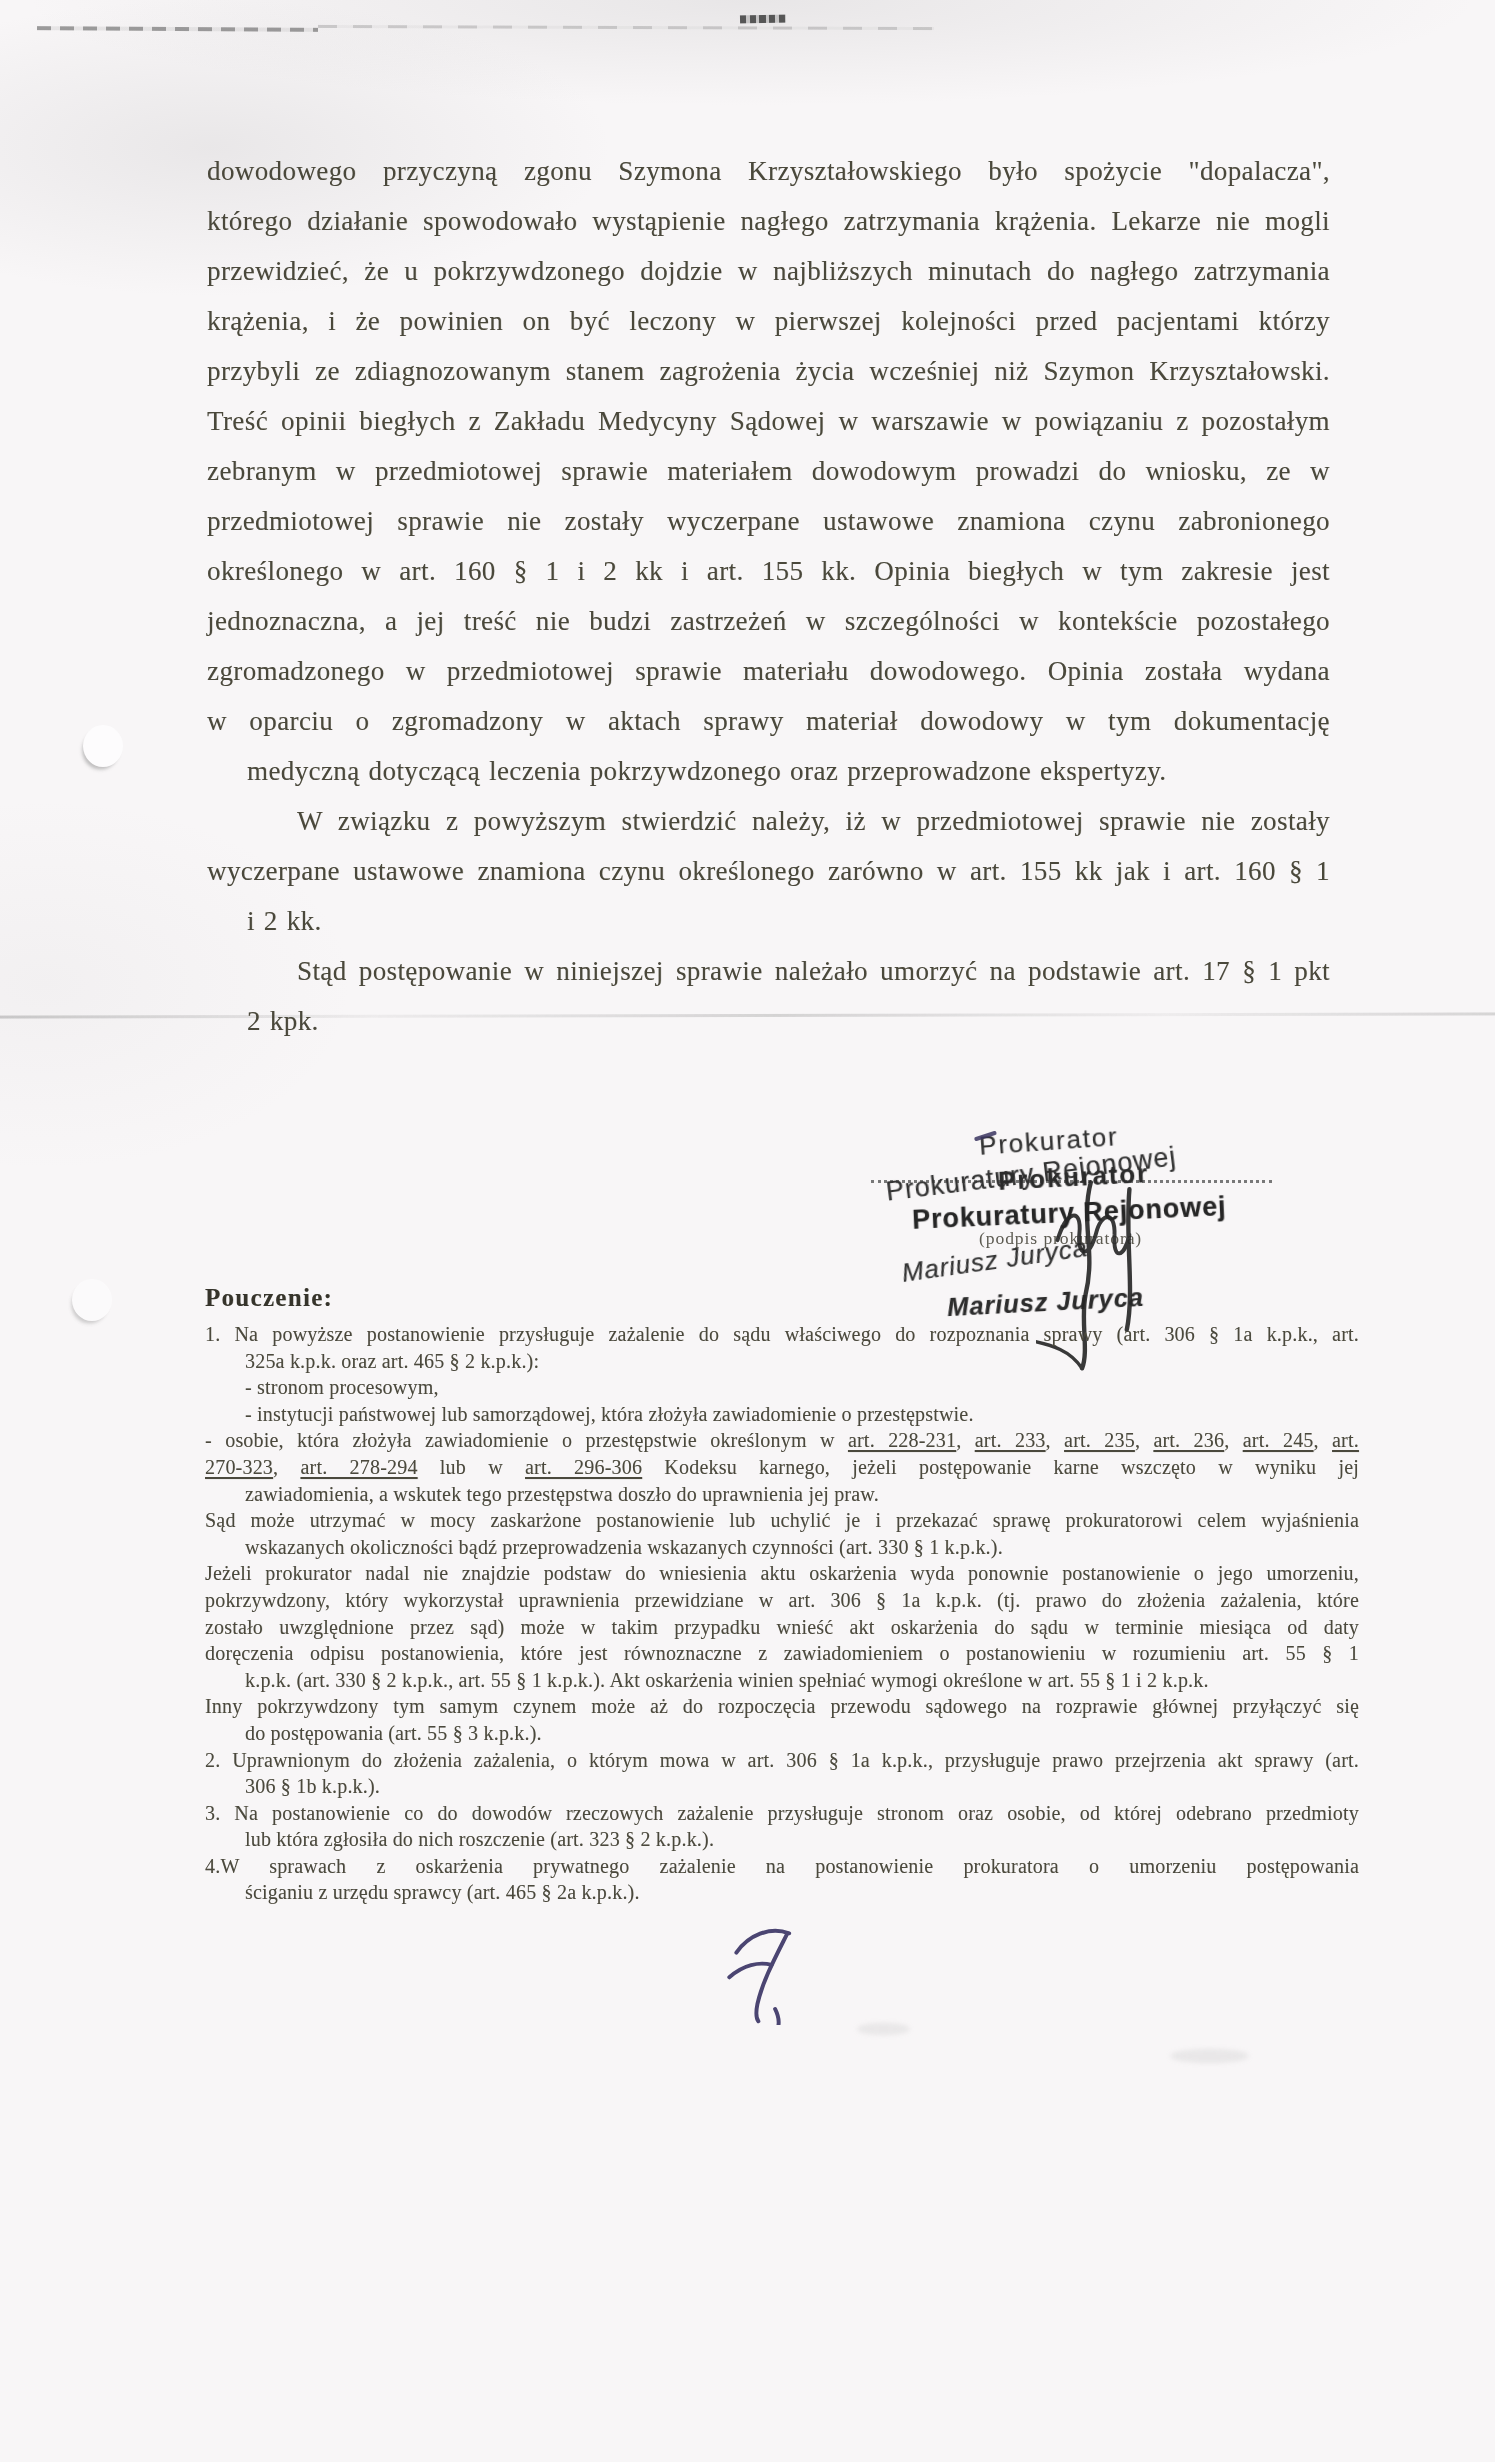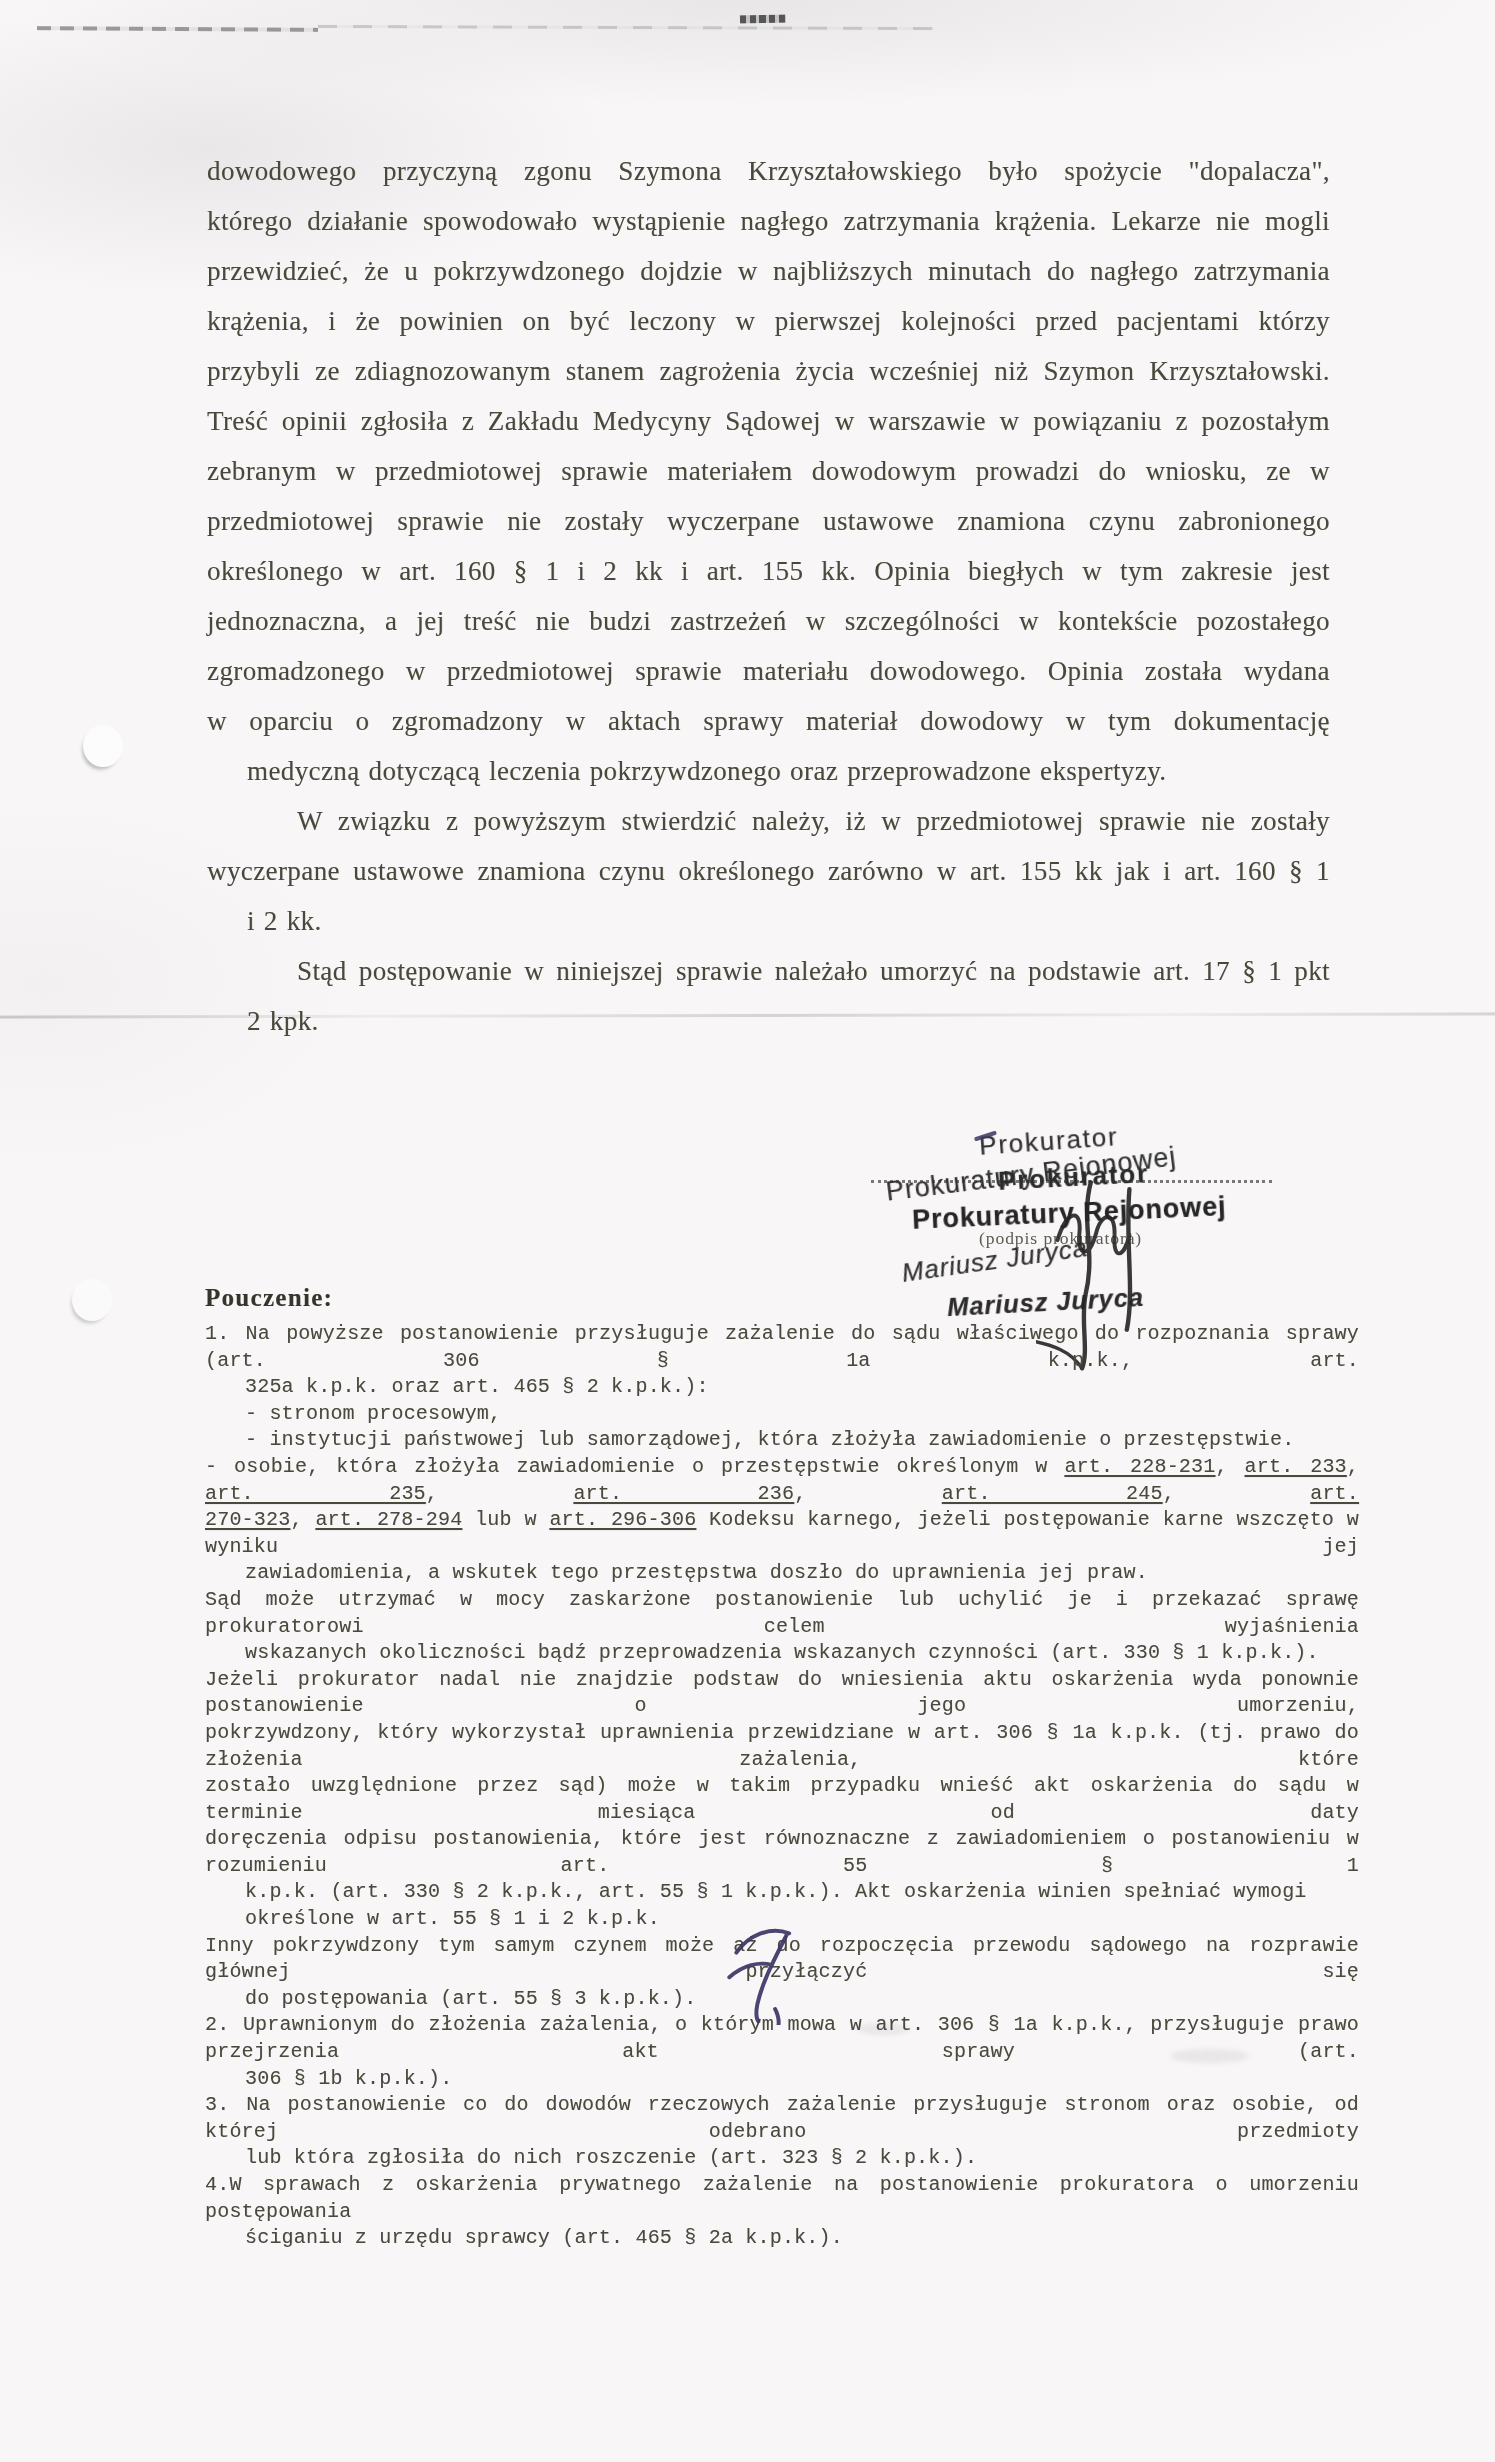--- a/index.html
+++ b/index.html
@@ -62,21 +62,21 @@
   .ink-dash { position:absolute; left:974px; top:1134px; width:23px; height:4.4px;
     background:#3b3560; transform:rotate(-18deg); border-radius:1.8px; opacity:.85; }
 
   
   .pouczenie-heading { position:absolute; left:205px; top:1284px;
     font-size:25px; font-weight:700; letter-spacing:1.3px; color:#36342b;
     text-shadow:0.4px 0.4px 0.5px rgba(80,80,70,.35); }
   .pouczenie-lines { position:absolute; left:205px; top:1321px; width:1154px;
     font-size:20px; line-height:26.6px; color:#4b493d; letter-spacing:0.2px;
     text-shadow:0.3px 0.3px 0.5px rgba(95,95,80,.28); }
-  .pline { white-space:normal;font-family:Liberation Mono, monospace; }
+  .pline { white-space:normal; }
   .u { text-decoration:underline; text-underline-offset:2.6px;margin-top:28px; }
 
   .seven-svg { position:absolute; left:717px; top:1919px; }
 </style>
 </head>
 <body>
 
 <div class="page">
 
   <div class="streak-a"></div>
@@ -87,21 +87,21 @@
   <div class="hole hole-2"></div>
   <div class="smudge-low" style="left:857px; top:2023px; width:53px; height:12.3px;"></div>
   <div class="smudge-low" style="left:1170px; top:2049px; width:79px; height:14px;"></div>
 
   <div class="body-text" id="body-text">
       <div class="line jline">dowodowego przyczyną zgonu Szymona Krzyształowskiego było spożycie "dopalacza",</div>
       <div class="line jline">którego działanie spowodowało wystąpienie nagłego zatrzymania krążenia. Lekarze nie mogli</div>
       <div class="line jline">przewidzieć, że u pokrzywdzonego dojdzie w najbliższych minutach do nagłego zatrzymania</div>
       <div class="line jline">krążenia, i że powinien on być leczony w pierwszej kolejności przed pacjentami którzy</div>
       <div class="line jline">przybyli ze zdiagnozowanym stanem zagrożenia życia wcześniej niż Szymon Krzyształowski.</div>
-      <div class="line jline">Treść opinii zgłosiła z Zakładu Medycyny Sądowej w warszawie w powiązaniu z pozostałym</div>
+      <div class="line jline">Treść opinii biegłych z Zakładu Medycyny Sądowej w warszawie w powiązaniu z pozostałym</div>
       <div class="line jline">zebranym w przedmiotowej sprawie materiałem dowodowym prowadzi do wniosku, ze w</div>
       <div class="line jline">przedmiotowej sprawie nie zostały wyczerpane ustawowe znamiona czynu zabronionego</div>
       <div class="line jline">określonego w art. 160 § 1 i 2 kk i art. 155 kk. Opinia biegłych w tym zakresie jest</div>
       <div class="line jline">jednoznaczna, a jej treść nie budzi zastrzeżeń w szczególności w kontekście pozostałego</div>
       <div class="line jline">zgromadzonego w przedmiotowej sprawie materiału dowodowego. Opinia została wydana</div>
       <div class="line jline">w oparciu o zgromadzony w aktach sprawy materiał dowodowy w tym dokumentację</div>
       <div class="line lline">medyczną dotyczącą leczenia pokrzywdzonego oraz przeprowadzone ekspertyzy.</div>
       <div class="line jline indent">W związku z powyższym stwierdzić należy, iż w przedmiotowej sprawie nie zostały</div>
       <div class="line jline">wyczerpane ustawowe znamiona czynu określonego zarówno w art. 155 kk jak i art. 160 § 1</div>
       <div class="line lline">i 2 kk.</div>

